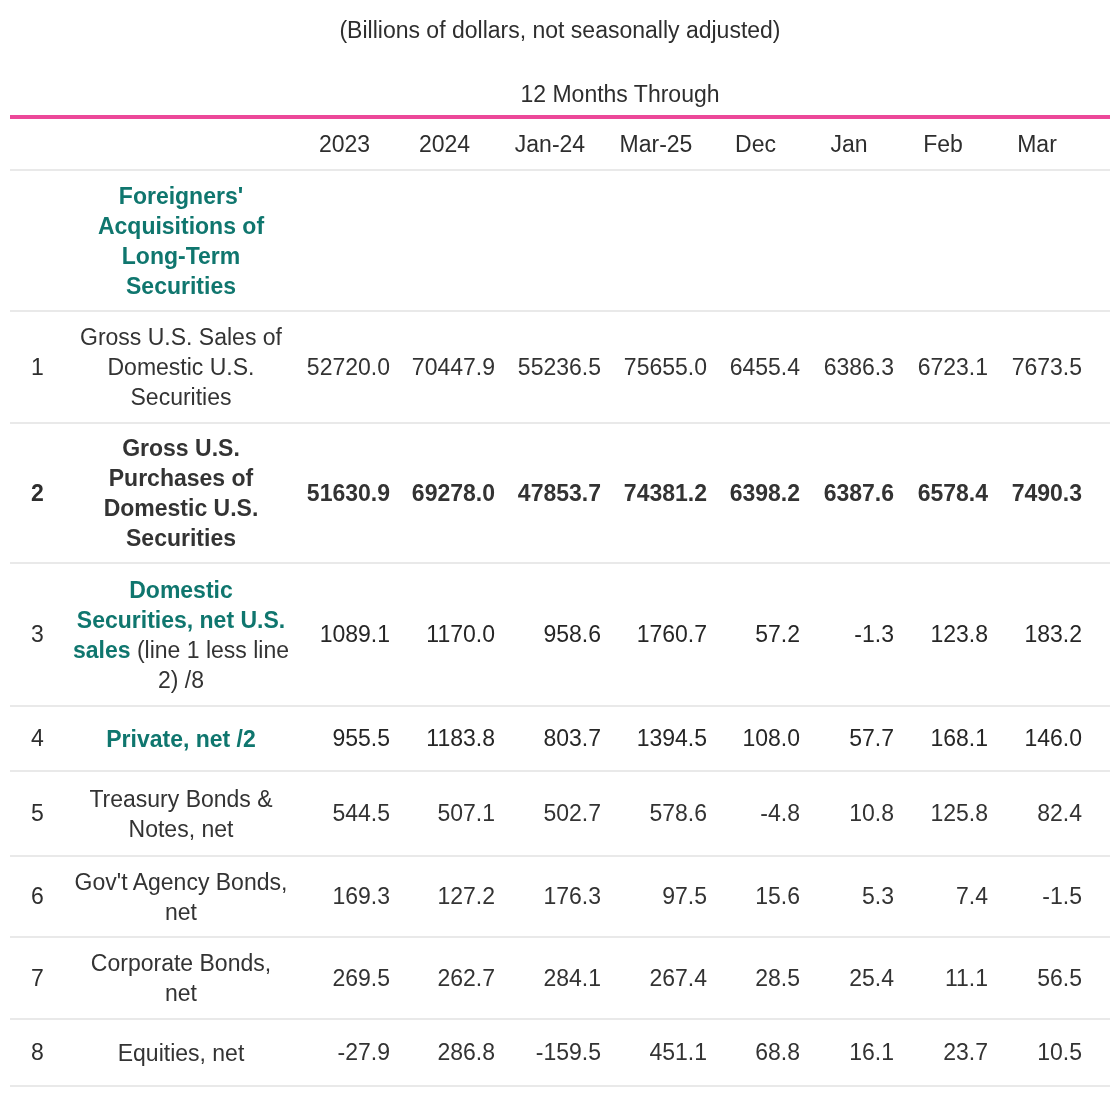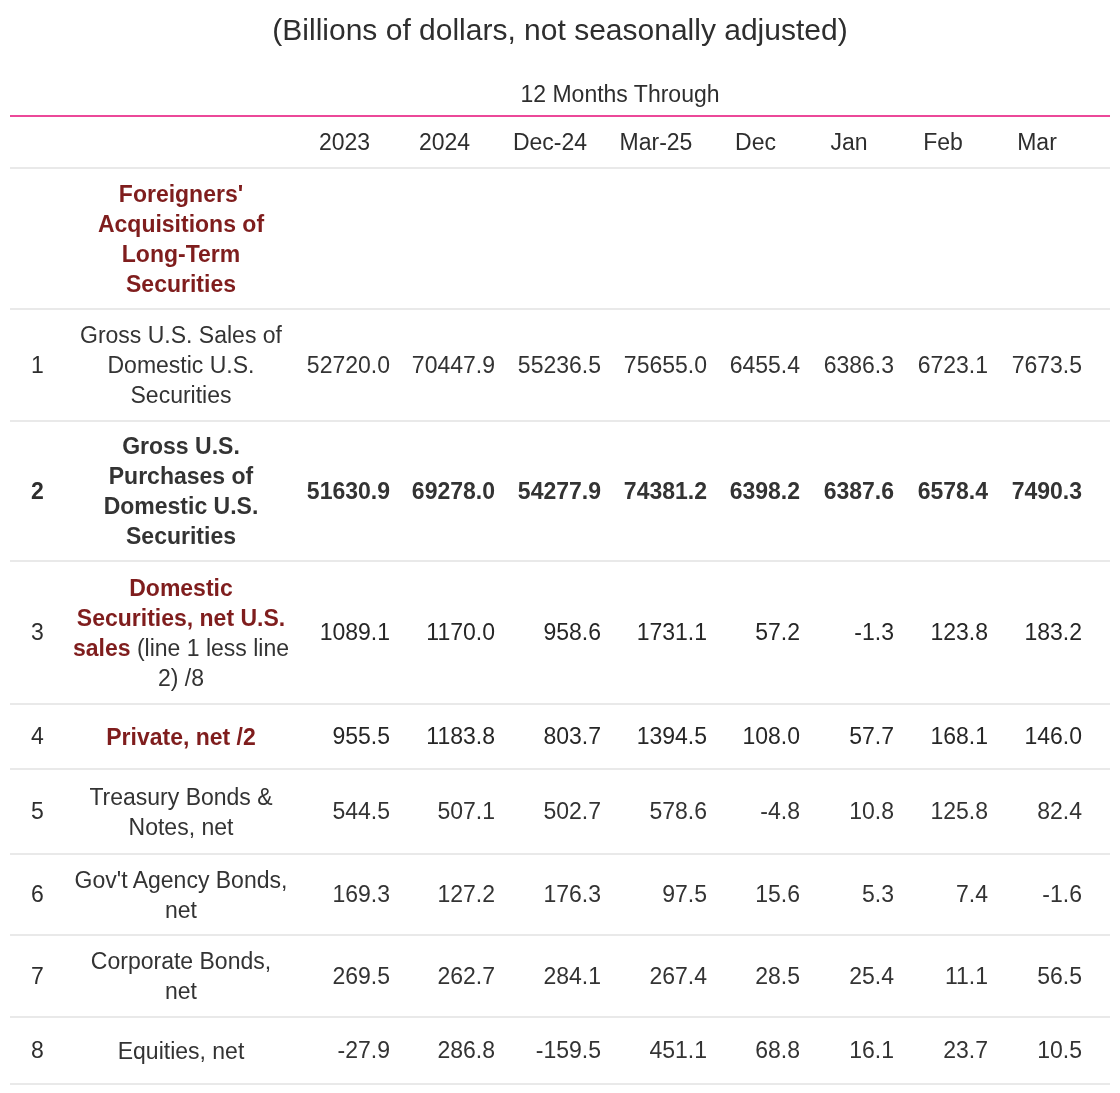--- a/index.html
+++ b/index.html
@@ -10,28 +10,28 @@
   }
   body {
     width: 1120px;
     height: 1093px;
     overflow: hidden;
     color: #333333;
   }
   .title {
     padding-top: 15px;
     text-align: center;
-    font-size: 30px;
+    font-size: 23px;
     line-height: 30px;
     color: #2e2e2e;
   }
   .group-wrap {
     margin: 0 10px;
     padding-bottom: 6px;
-    border-bottom: 2px solid #ec4899;
+    border-bottom: 4px solid #ec4899;
   }
   .group-label {
     margin-top: 34px;
     width: 100%;
     text-align: center;
     font-size: 23px;
     line-height: 30px;
     color: #2e2e2e;
     position: relative;
     left: 60px;
@@ -58,21 +58,21 @@
     padding: 0;
     color: #333333;
   }
   td.num { text-align: center; color: #2e2e2e; }
   td.label {
     text-align: center;
     white-space: pre-line;
     line-height: 30px;
   }
   td.val { text-align: right; padding-right: 2px; }
-  .b { font-weight: 700; color: #7f1d1d; }
+  .b { font-weight: 700; color: #0f766e; }
   tr.bv td.val { font-weight: 400; color: #262626; }
   tr.rh-sec td { height: 139px; }
   tr.rh1 td { height: 110px; margin-top: 44px; }
   tr.rh2 td { height: 138px; font-weight: bold; }
   tr.rh3 td { height: 141px; }
   tr.rh4 td { height: 63px; }
   tr.rh5 td { height: 83px; }
   tr.rh6 td { height: 79px; }
   tr.rh7 td { height: 80px; }
   tr.rh8 td { height: 65px; }
@@ -99,21 +99,21 @@
       <col style="width:94px">
       <col style="width:94px">
     <col style="width:26px">
   </colgroup>
   <thead>
     <tr>
       <th></th>
       <th></th>
       <th>2023</th>
       <th>2024</th>
-      <th>Dec-24</th>
+      <th>Jan-24</th>
       <th>Mar-25</th>
       <th>Dec</th>
       <th>Jan</th>
       <th>Feb</th>
       <th>Mar</th>
       <th></th>
     </tr>
   </thead>
   <tbody>
     <tr class="rh-sec">
@@ -148,38 +148,38 @@
       <td></td>
     </tr>
     <tr class="rh2">
       <td class="num">2</td>
       <td class="label"><span class="b"></span><span>Gross U.S.
 Purchases of
 Domestic U.S.
 Securities</span></td>
       <td class="val">51630.9</td>
       <td class="val">69278.0</td>
-      <td class="val">54277.9</td>
+      <td class="val">47853.7</td>
       <td class="val">74381.2</td>
       <td class="val">6398.2</td>
       <td class="val">6387.6</td>
       <td class="val">6578.4</td>
       <td class="val">7490.3</td>
       <td></td>
     </tr>
     <tr class="rh3 bv">
       <td class="num">3</td>
       <td class="label"><span class="b">Domestic
 Securities, net U.S.
 sales</span><span> (line 1 less line
 2) /8</span></td>
       <td class="val">1089.1</td>
       <td class="val">1170.0</td>
       <td class="val">958.6</td>
-      <td class="val">1731.1</td>
+      <td class="val">1760.7</td>
       <td class="val">57.2</td>
       <td class="val">-1.3</td>
       <td class="val">123.8</td>
       <td class="val">183.2</td>
       <td></td>
     </tr>
     <tr class="rh4 bv">
       <td class="num">4</td>
       <td class="label"><span class="b">Private, net /2</span><span></span></td>
       <td class="val">955.5</td>
@@ -210,21 +210,21 @@
       <td class="num">6</td>
       <td class="label"><span class="b"></span><span>Gov't Agency Bonds,
 net</span></td>
       <td class="val">169.3</td>
       <td class="val">127.2</td>
       <td class="val">176.3</td>
       <td class="val">97.5</td>
       <td class="val">15.6</td>
       <td class="val">5.3</td>
       <td class="val">7.4</td>
-      <td class="val">-1.6</td>
+      <td class="val">-1.5</td>
       <td></td>
     </tr>
     <tr class="rh7">
       <td class="num">7</td>
       <td class="label"><span class="b"></span><span>Corporate Bonds,
 net</span></td>
       <td class="val">269.5</td>
       <td class="val">262.7</td>
       <td class="val">284.1</td>
       <td class="val">267.4</td>

